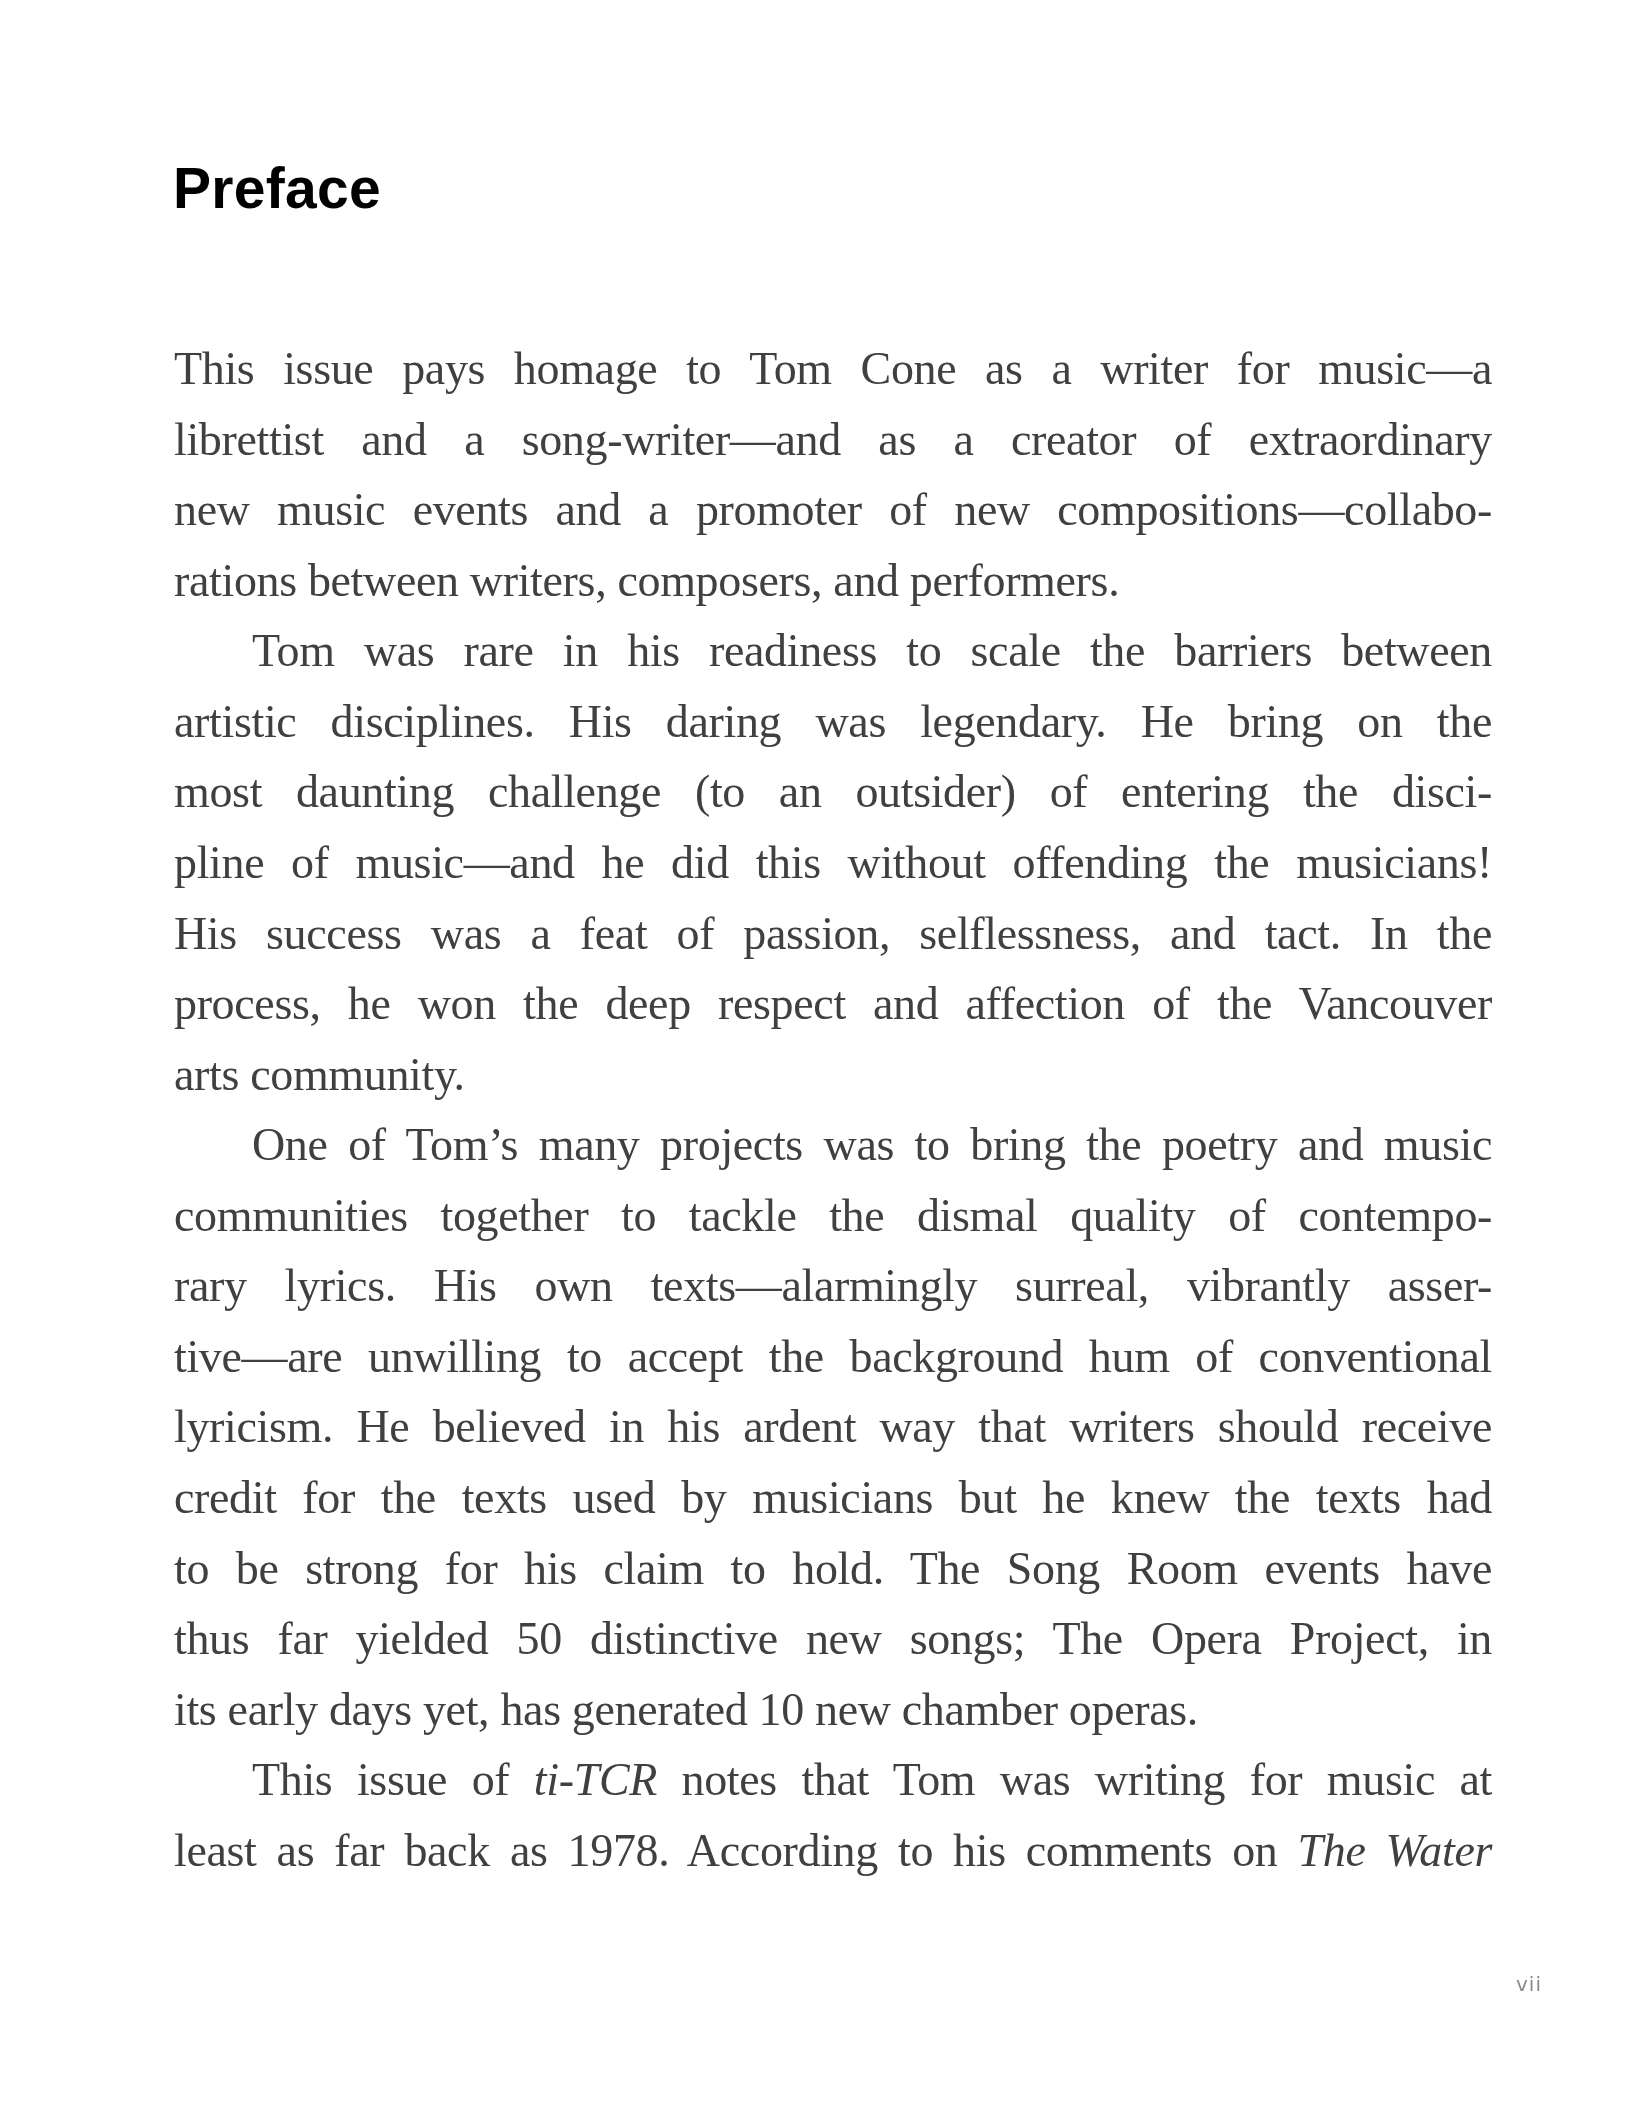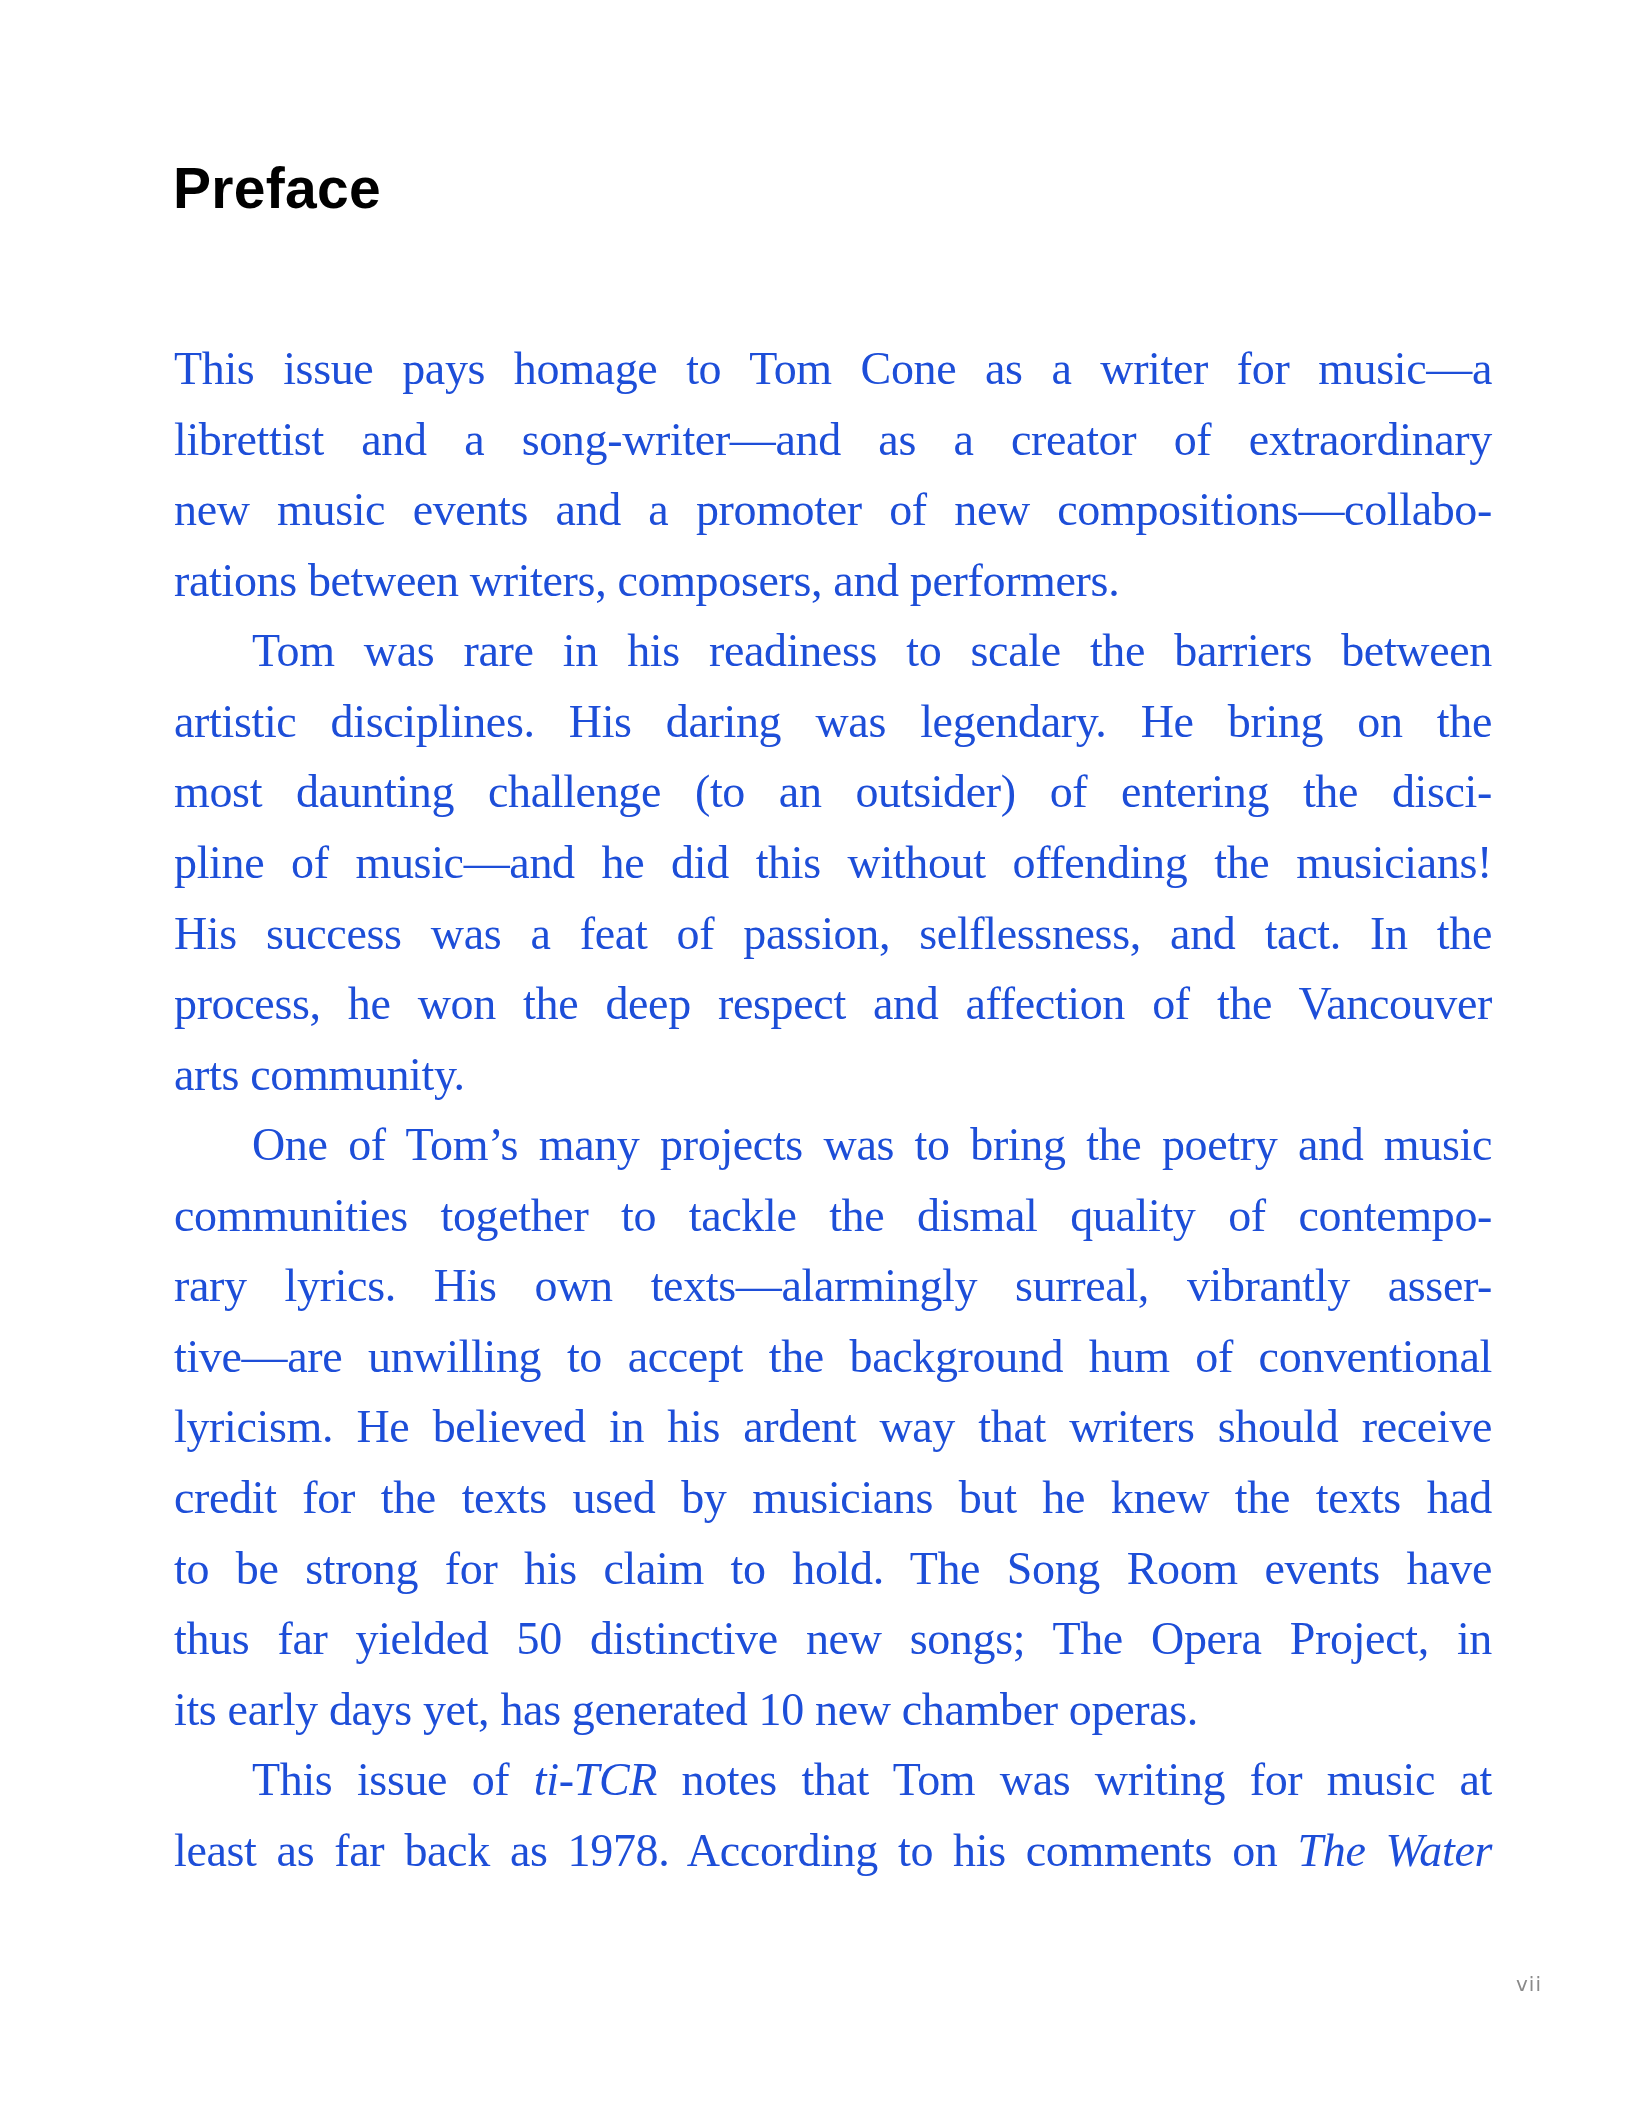--- a/index.html
+++ b/index.html
@@ -33,21 +33,21 @@
     letter-spacing: 0.3px;
   }
   .body-text {
     position: absolute;
     left: 166px;
     top: 334px;
     width: 1318px;
     font-family: "Liberation Serif", serif;
     font-size: 46px;
     line-height: 70.57px;
-    color: #1d4ed8;
+    color: #404040;
     letter-spacing: -0.35px;
   }
   .line {
     display: block;
     height: 70.57px;
     white-space: nowrap;
     text-align: justify;
     text-align-last: justify;
     overflow: visible;
   }

